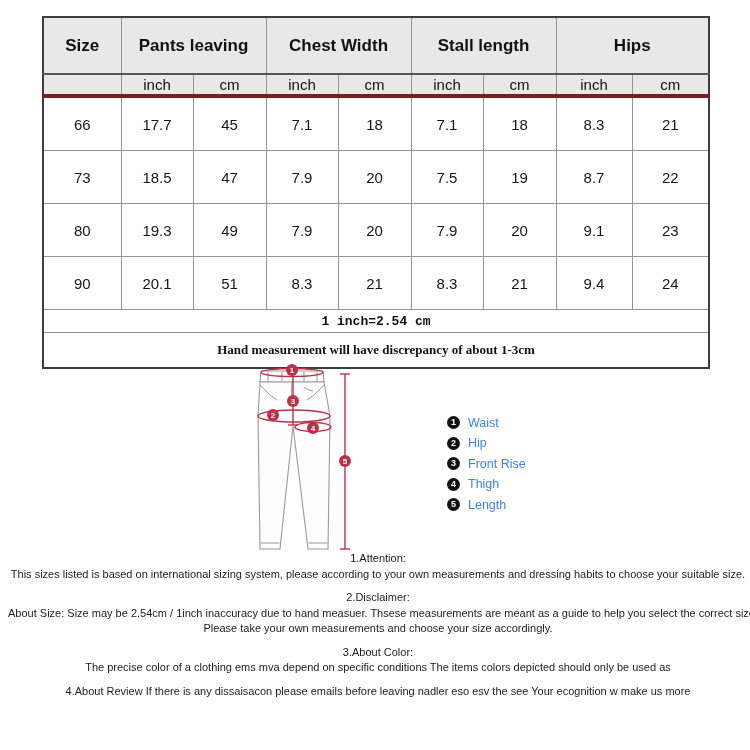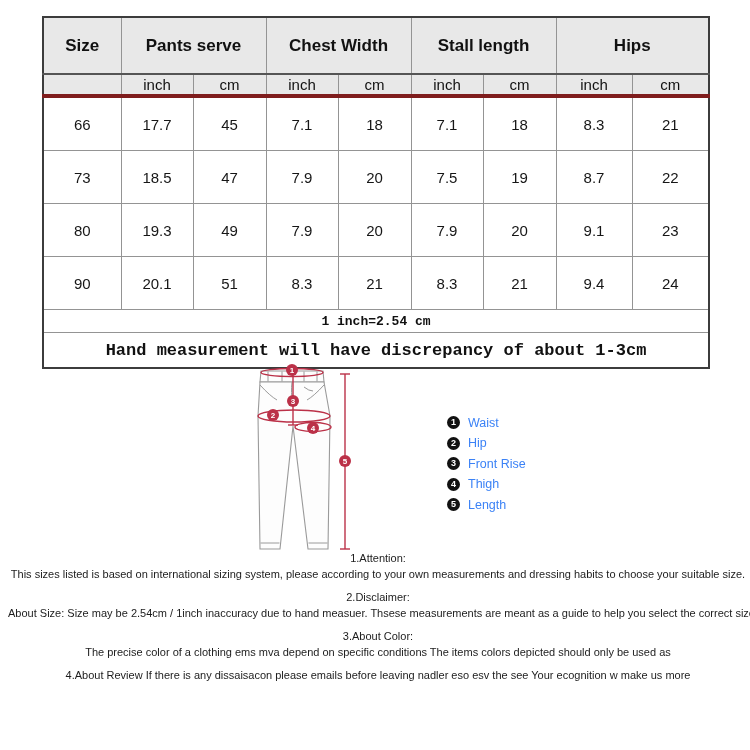--- a/index.html
+++ b/index.html
@@ -13,21 +13,21 @@
   table.size-table th,table.size-table td{
     border:1px solid #949494;text-align:center;vertical-align:middle;
     padding:0;overflow:hidden;white-space:nowrap;}
   tr.main-header th{height:55px;background:#e8e8e8;font-size:17px;font-weight:bold;color:#111;
     border-bottom:2px solid #555;}
   tr.unit-header th{height:19px;background:#e8e8e8;font-size:15px;font-weight:normal;color:#111;
     border-bottom:4px solid #7f1d1d;}
   tr.data-row td{height:52px;font-size:15px;color:#161616;}
   td.maj,th.maj{border-left:2px solid #555;}
   tr.note-row-a td{height:22px;font-family:"Liberation Mono",monospace;font-weight:700;font-size:13px;color:#111;}
-  tr.note-row-b td{height:34px;font-family:Liberation Mono, monospace;font-weight:700;font-size:17px;color:#111;}
+  tr.note-row-b td{height:34px;font-family:Liberation Serif, serif;font-weight:700;font-size:13px;color:#111;}
 
   
   .diagram-svg{position:absolute;left:246px;top:358px;width:124px;height:198px;}
 
   .legend{position:absolute;left:447px;top:416px;}
   .legend-item{display:flex;align-items:center;height:13.5px;margin-bottom:7px;}
   .legend-num{display:inline-flex;align-items:center;justify-content:center;
     width:13px;height:13px;border-radius:50%;background:#111;color:#fff;
     font-size:9px;font-weight:bold;line-height:13px;}
   .legend-label{margin-left:8px;font-size:12.5px;color:#3b82f6;}
@@ -50,21 +50,21 @@
       <col style="width:72px">
         <col style="width:73px">
         <col style="width:72px">
       <col style="width:73px">
         <col style="width:76px">
         <col style="width:77px">
     </colgroup>
     <tbody>
         <tr class="main-header">
       <th>Size</th>
-      <th colspan="2" class="maj">Pants serve</th>
+      <th colspan="2" class="maj">Pants leaving</th>
       <th colspan="2" class="maj">Chest Width</th>
       <th colspan="2" class="maj">Stall length</th>
       <th colspan="2" class="maj">Hips</th>
     </tr>
     <tr class="unit-header">
       <th></th>
       <th class="maj">inch</th>
       <th>cm</th>
       <th class="maj">inch</th>
       <th>cm</th>
@@ -194,20 +194,21 @@
   </div>
 
   <div class="notes">
     <div class="note-section">
       <div class="note-heading">1.Attention:</div>
       <div class="note-line">This sizes listed is based on international sizing system, please according to your own measurements and dressing habits to choose your suitable size.</div>
     </div>
     <div class="note-section">
       <div class="note-heading">2.Disclaimer:</div>
       <div class="note-line">About Size: Size may be 2.54cm / 1inch inaccuracy due to hand measuer. Thsese measurements are meant as a guide to help you select the correct size.</div>
+      <div class="note-line">Please take your own measurements and choose your size accordingly.</div>
     </div>
     <div class="note-section">
       <div class="note-heading">3.About Color:</div>
       <div class="note-line">The precise color of a clothing ems mva depend on specific conditions The items colors depicted should only be used as</div>
     </div>
     <div class="note-section">
       <div class="note-line">4.About Review If there is any dissaisacon please emails before leaving nadler eso esv the see Your ecognition w make us more</div>
     </div>
   </div>
 

